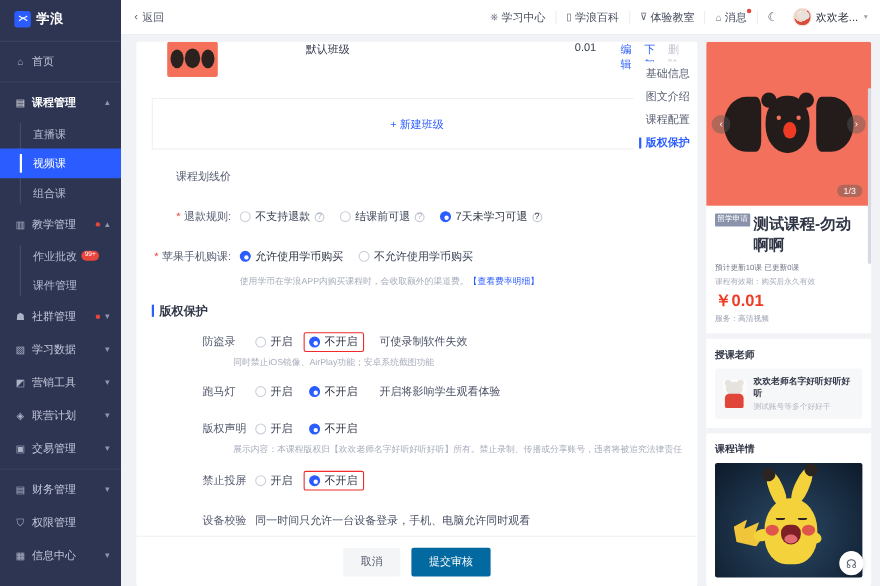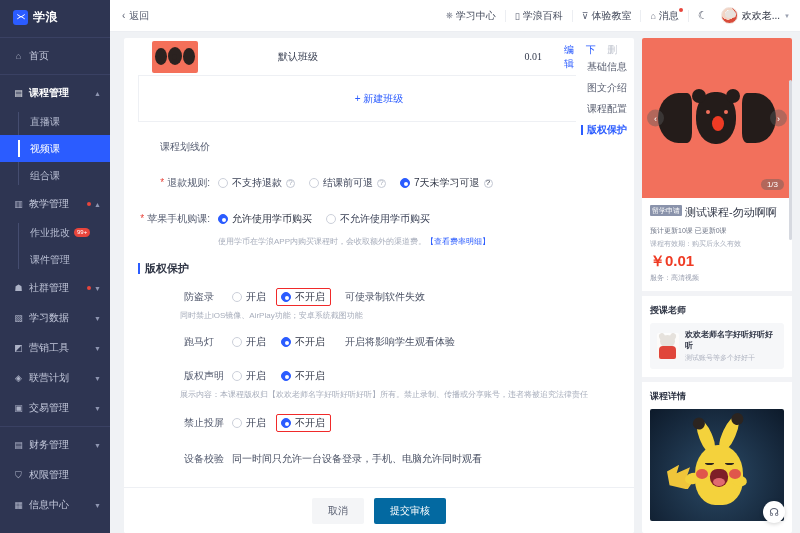--- a/index.html
+++ b/index.html
@@ -101,22 +101,22 @@
   
   .form-card {
     flex: 1; background: #fff; position: relative;
     display: flex; flex-direction: column; overflow: hidden;
     border-radius: 2px;
   }
   .form-scroll { flex: 1; overflow: hidden; position: relative; padding: 0 0 0 0; }
 
   .tbl { margin: 0 14px; }
   .tbl-row {
-    display: flex; align-items: center; border-bottom: 1px solid #eef0f4;
-    height: 38px; font-size: 10px; color: #333a4d; font-family: Liberation Serif, serif;
+    display: flex; border-bottom: 1px solid #eef0f4;
+    height: 52px; font-size: 10px; color: #333a4d;
   }
   .c-thumb { width: 140px; padding-left: 14px; }
   .thumb-img {
     width: 46px; height: 32px; background: #f4705a; border-radius: 2px;
     position: relative; overflow: hidden;
   }
   .thumb-img .bl { position:absolute; background:#2b2220; border-radius:50%; }
   .b1 { width:12px; height:17px; left:3px; top:7px; border-radius:60% 20% 20% 60%; }
   .b2 { width:14px; height:18px; left:16px; top:6px; border-radius:50%; }
   .b3 { width:12px; height:17px; left:31px; top:7px; border-radius:20% 60% 60% 20%; }
@@ -160,21 +160,21 @@
   }
   .sect-bar { width: 2px; height: 11px; background: #2b5cff; display: inline-block; }
 
   .prow { display:flex; align-items:center; padding-left: 60px; min-height: 22px; }
   .plabel { width: 48px; font-size: 10px; color: #555c70; white-space: nowrap; }
   .pboxed {
     border: 1px solid #f02a2a; border-radius: 2px; padding: 1px 5px 1px 4px;
     display: inline-flex; align-items: center;
   }
   .pnote { font-size: 10px; color: #4a5164; margin-left: 14px; white-space: nowrap; }
-  .psub { font-size: 8px; color: #a7adbb; padding-left: 56px; margin-top: 2px; }
+  .psub { font-size: 8px; color: #a7adbb; padding-left: 88px; margin-top: 2px; }
 
   .footer-bar {
     height: 46px; background:#fff; display: flex; align-items: center; justify-content: center;
     gap: 10px; border-top: 1px solid #eef0f4; flex: 0 0 46px;
   }
   .btn { font-size: 10px; border-radius: 2px; padding: 6px 16px; cursor: pointer; }
   .btn-gray { background: #f4f5f7; color: #5a6072; }
   .btn-blue { background: #0369a1; color: #fff; }
 
   
@@ -218,21 +218,21 @@
     display: flex; align-items: center; justify-content: center; cursor: pointer;
   }
   .arrow.l { left: 5px; } .arrow.r { right: 5px; }
   .pgcount {
     position: absolute; right: 8px; bottom: 8px;
     background: rgba(90,90,90,.42); color: #fff; font-size: 8px;
     border-radius: 8px; padding: 1px 6px;
   }
   .pv-title { display: flex; align-items: flex-start; gap: 3px; padding: 7px 8px 0 8px; }
   .pv-tag { background: #8a93ab; color: #fff; font-size: 7px; padding: 1px 2px; border-radius: 1px; white-space: nowrap; line-height:1.35;}
-  .pv-tname { font-size: 11px; font-weight: 400; color: #2f3545; line-height: 1.35; }
+  .pv-tname { font-size: 14px; font-weight: 700; color: #2f3545; line-height: 1.35; }
   .pv-meta { padding: 6px 8px 0 8px; }
   .pv-m1 { font-size: 7px; color: #707788; }
   .pv-m2 { font-size: 7px; color: #a7adbb; margin-top: 3px; }
   .pv-price { color: #ef3b24; font-size: 15px; font-weight: 700; margin-top: 3px; }
   .pv-m3 { font-size: 7px; color: #9aa0b0; margin-top: 2px; }
   .pv-divider { height: 5px; background: #f2f3f6; margin-top: 8px; }
   .pv-sect { font-size: 9px; font-weight: 700; color: #2f3545; padding: 8px 8px 6px 8px; }
   .teacher {
     margin: 0 8px; background: #f6f7f9; border-radius: 3px;
     display: flex; align-items: center; gap: 6px; padding: 6px 7px;

